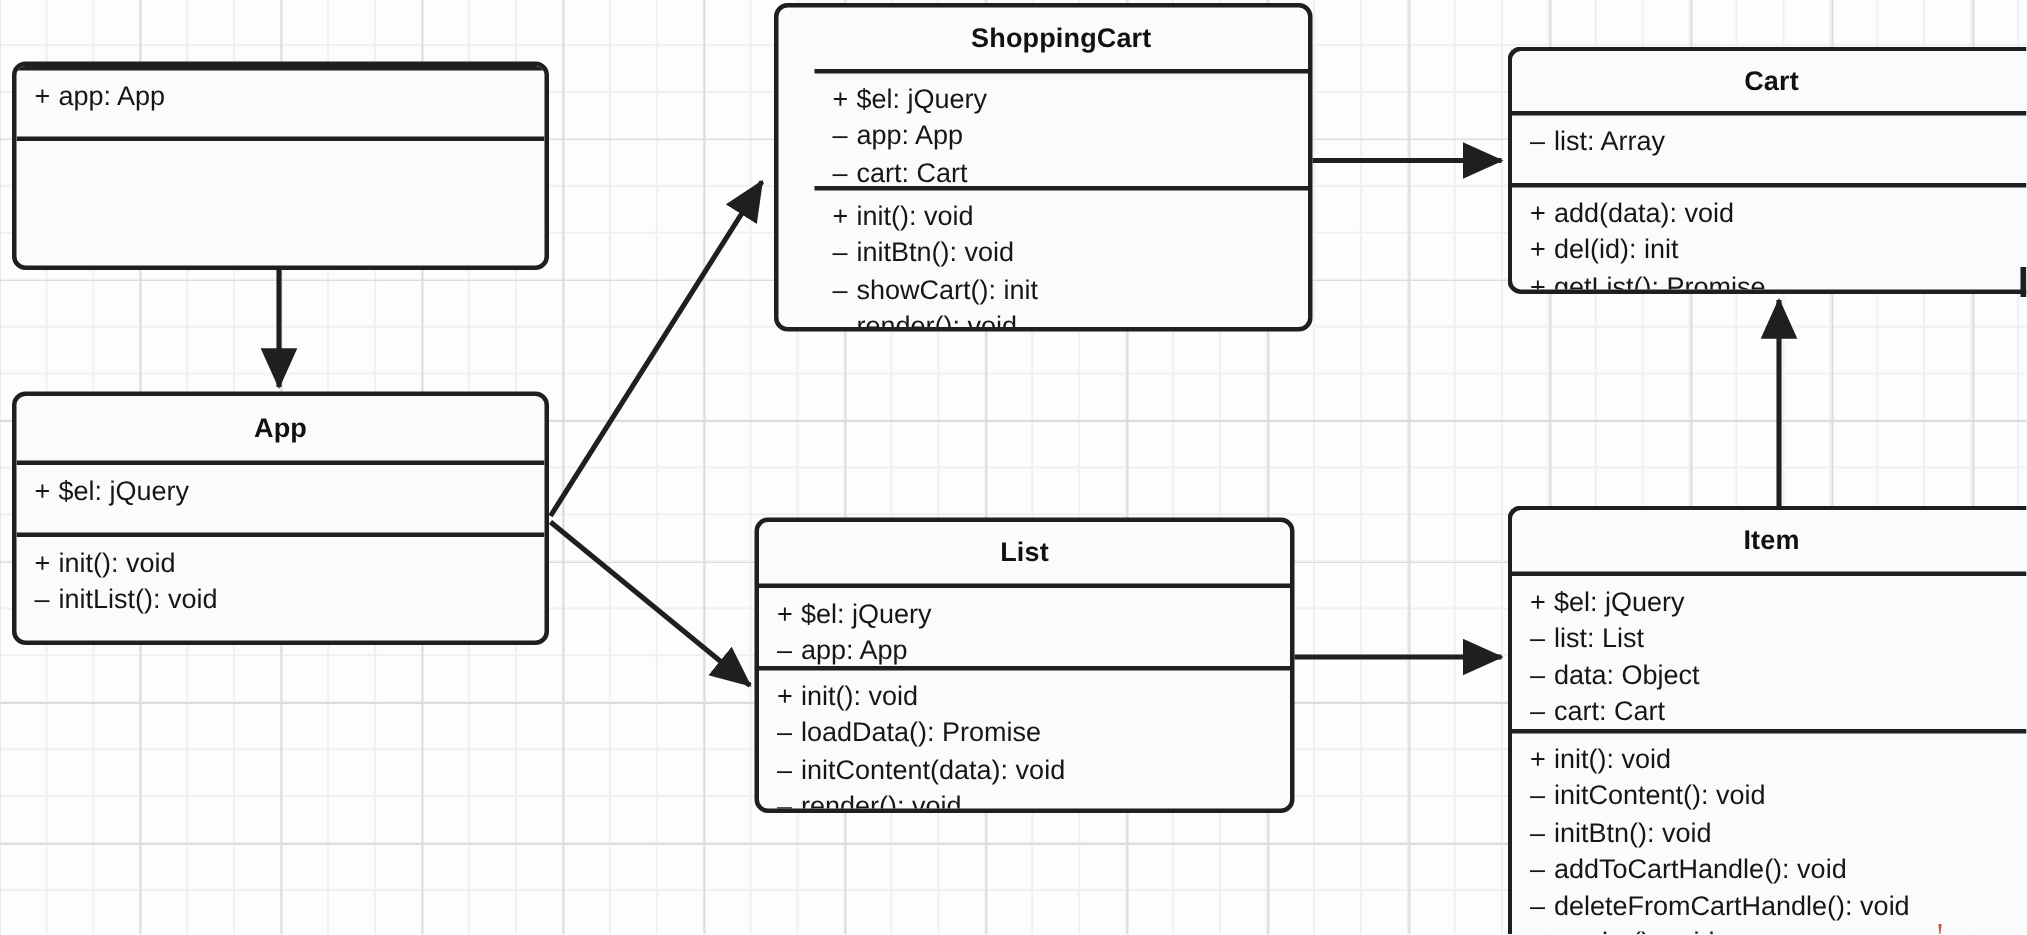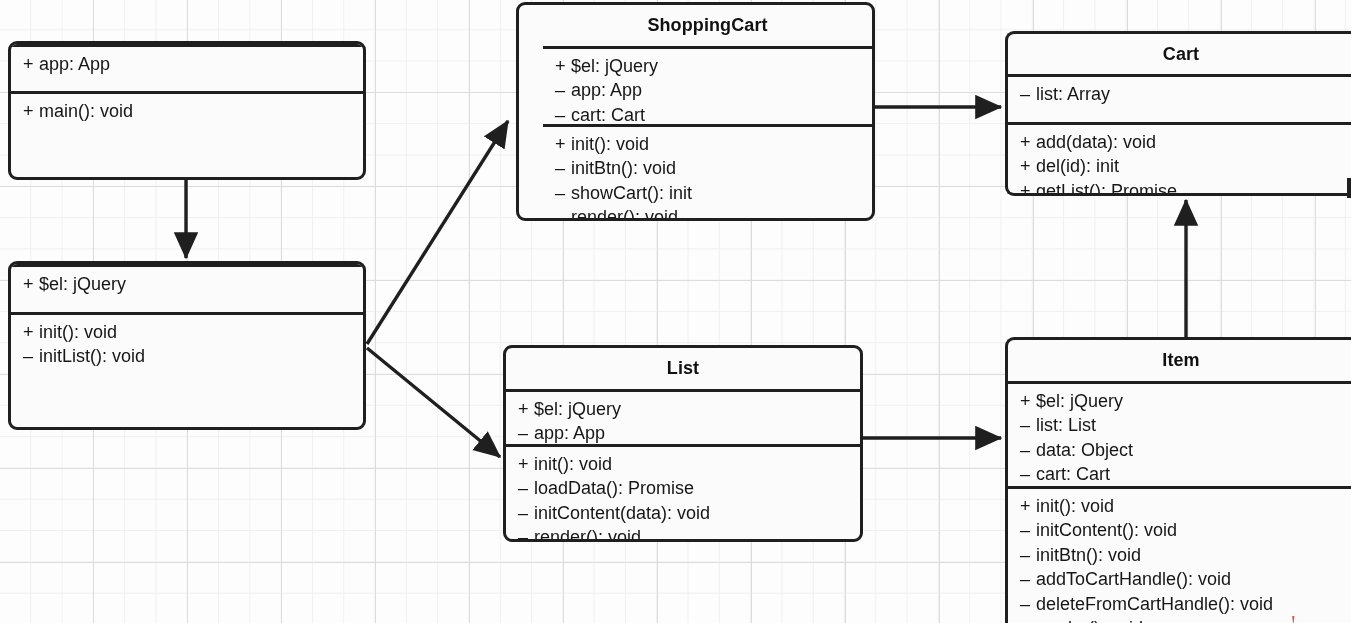--- a/index.html
+++ b/index.html
@@ -115,28 +115,24 @@
   </svg>
 
   <div class="uml-box" style="left:8px; top:41px; width:358px; height:139px;">
     <div class="cls-sep"></div>
     <div class="cls-section" style="height:44px;">
       <div class="cls-row">
         <span class="vis">+</span><span>app: App</span>
       </div>
     </div>
     <div class="cls-sep"></div>
-    <div class="cls-section">
-      <div class="cls-row">
-        <span class="vis">+</span><span>main(): void</span>
-      </div>
-    </div>
   </div>
 
   <div class="uml-box" style="left:8px; top:261px; width:358px; height:169px;">
+    <div class="cls-title" style="height:43px;">App</div>
     <div class="cls-sep"></div>
     <div class="cls-section" style="height:45px;">
       <div class="cls-row">
         <span class="vis">+</span><span>$el: jQuery</span>
       </div>
     </div>
     <div class="cls-sep"></div>
     <div class="cls-section">
       <div class="cls-row">
         <span class="vis">+</span><span>init(): void</span>

